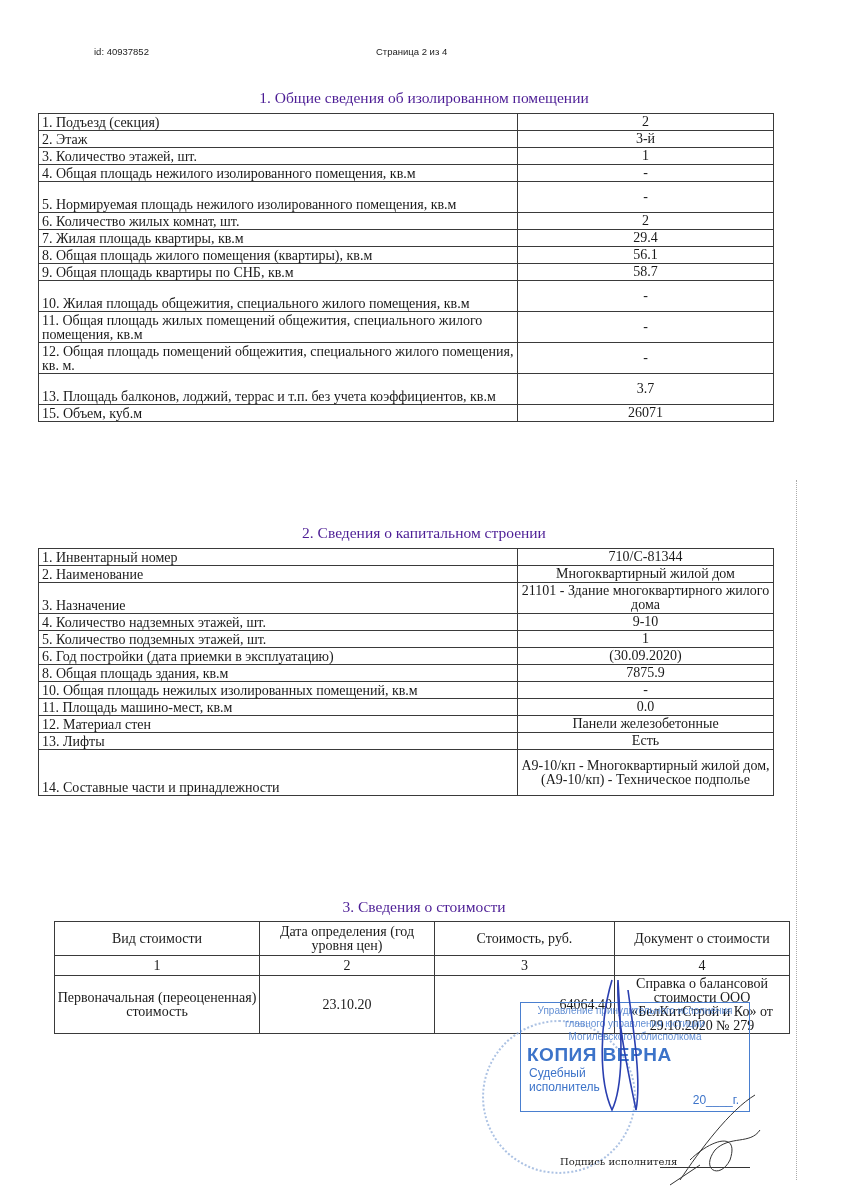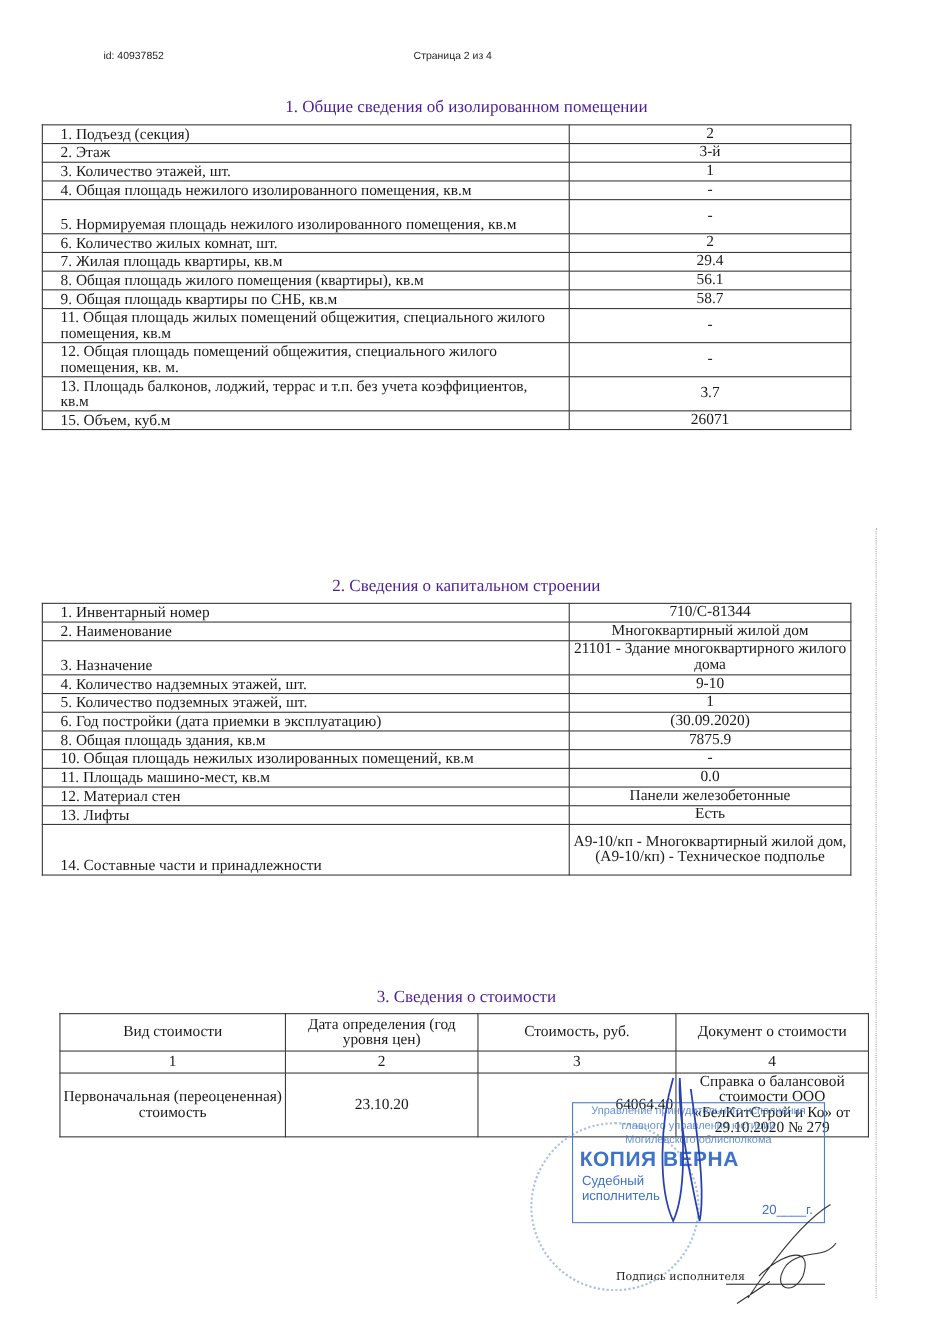--- a/index.html
+++ b/index.html
@@ -3,21 +3,21 @@
 <meta charset="utf-8">
 <style>
   html, body { margin: 0; padding: 0; background: #ffffff; }
   body { width: 848px; height: 1200px; position: relative; overflow: hidden;
          font-family: "Liberation Serif", "DejaVu Serif", serif; color: #1a1a1a; }
   .hdr { position: absolute; top: 46px; font-size: 9.5px; font-family: "Liberation Sans", sans-serif; color: #222; }
   .hdr.id { left: 63px; padding-left: 31px; }
   .hdr.page { left: 376px; }
   .sec-title { position: absolute; left: 0; width: 848px; text-align: center; font-size: 15.5px; color: #4c1d95; }
   table.kv { position: absolute; left: 38px; width: 736px; border-collapse: collapse; font-size: 14px; }
-  table.kv td { border: 1px solid #3a3a3a; padding: 0 16px; line-height: 14px; vertical-align: bottom; }
+  table.kv td { border: 1px solid #3a3a3a; padding: 0 3px; line-height: 14px; vertical-align: bottom; }
   table.kv td.v { width: 251px; text-align: center; vertical-align: middle; padding: 0 2px; }
   table.kv tr.h1 td { height: 16px; }
   table.kv tr.h2 td { height: 30px; }
   table.kv tr.h3 td { height: 45px; }
   table.cost { position: absolute; left: 38px; width: 736px; border-collapse: collapse; font-size: 14px; margin-left: 16px; }
   table.cost td { border: 1px solid #3a3a3a; text-align: center; line-height: 14px; padding: 0 2px; }
   .stamp { position: absolute; left: 520px; top: 1002px; width: 228px; height: 108px; border: 1.5px solid #4a7fcf; color: #3c73c9; font-family: "Liberation Sans", sans-serif; }
   .stamp .top { font-size: 10px; text-align: center; line-height: 11px; padding-top: 2px; opacity: .8; }
   .stamp .big { font-size: 19px; font-weight: bold; padding-left: 6px; margin-top: 2px; letter-spacing: .5px; }
   .stamp .small { font-size: 12px; padding-left: 8px; line-height: 14px; }
@@ -66,20 +66,24 @@
         <td>7. Жилая площадь квартиры, кв.м</td>
         <td class="v">29.4</td>
       </tr>
       <tr class="h1">
         <td>8. Общая площадь жилого помещения (квартиры), кв.м</td>
         <td class="v">56.1</td>
       </tr>
       <tr class="h1">
         <td>9. Общая площадь квартиры по СНБ, кв.м</td>
         <td class="v">58.7</td>
+      </tr>
+      <tr class="h2">
+        <td>10. Жилая площадь общежития, специального жилого помещения, кв.м</td>
+        <td class="v">-</td>
       </tr>
       <tr class="h2">
         <td>11. Общая площадь жилых помещений общежития, специального жилого помещения, кв.м</td>
         <td class="v">-</td>
       </tr>
       <tr class="h2">
         <td>12. Общая площадь помещений общежития, специального жилого помещения, кв. м.</td>
         <td class="v">-</td>
       </tr>
       <tr class="h2">

